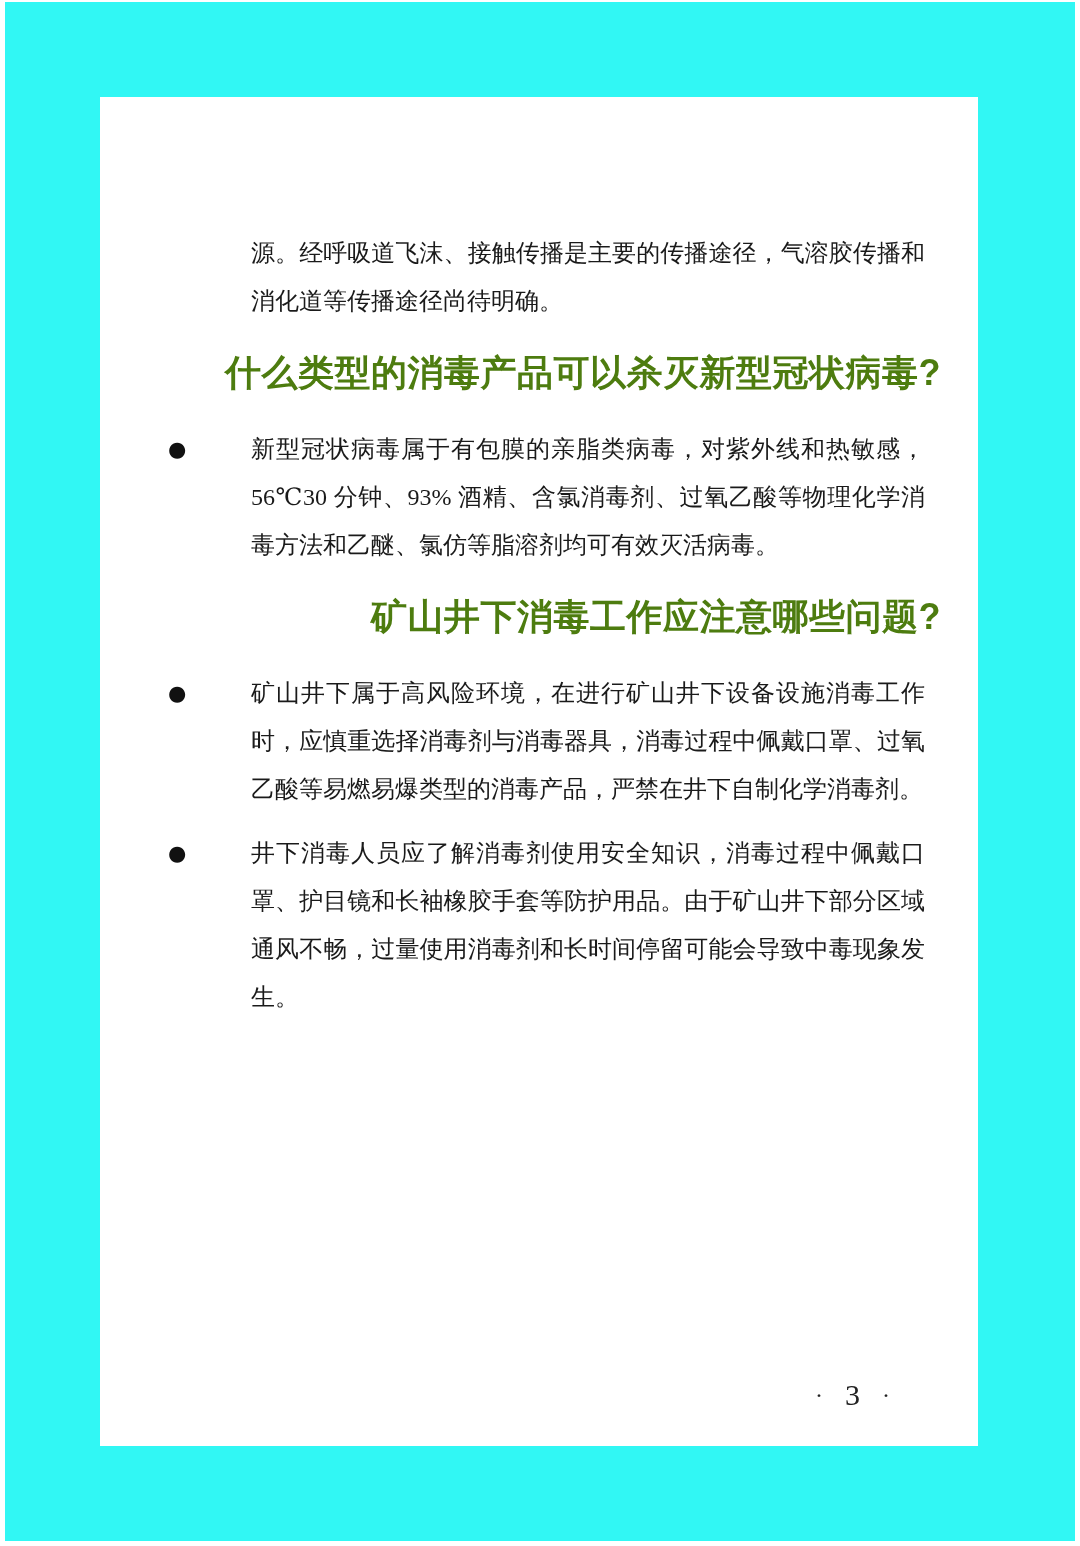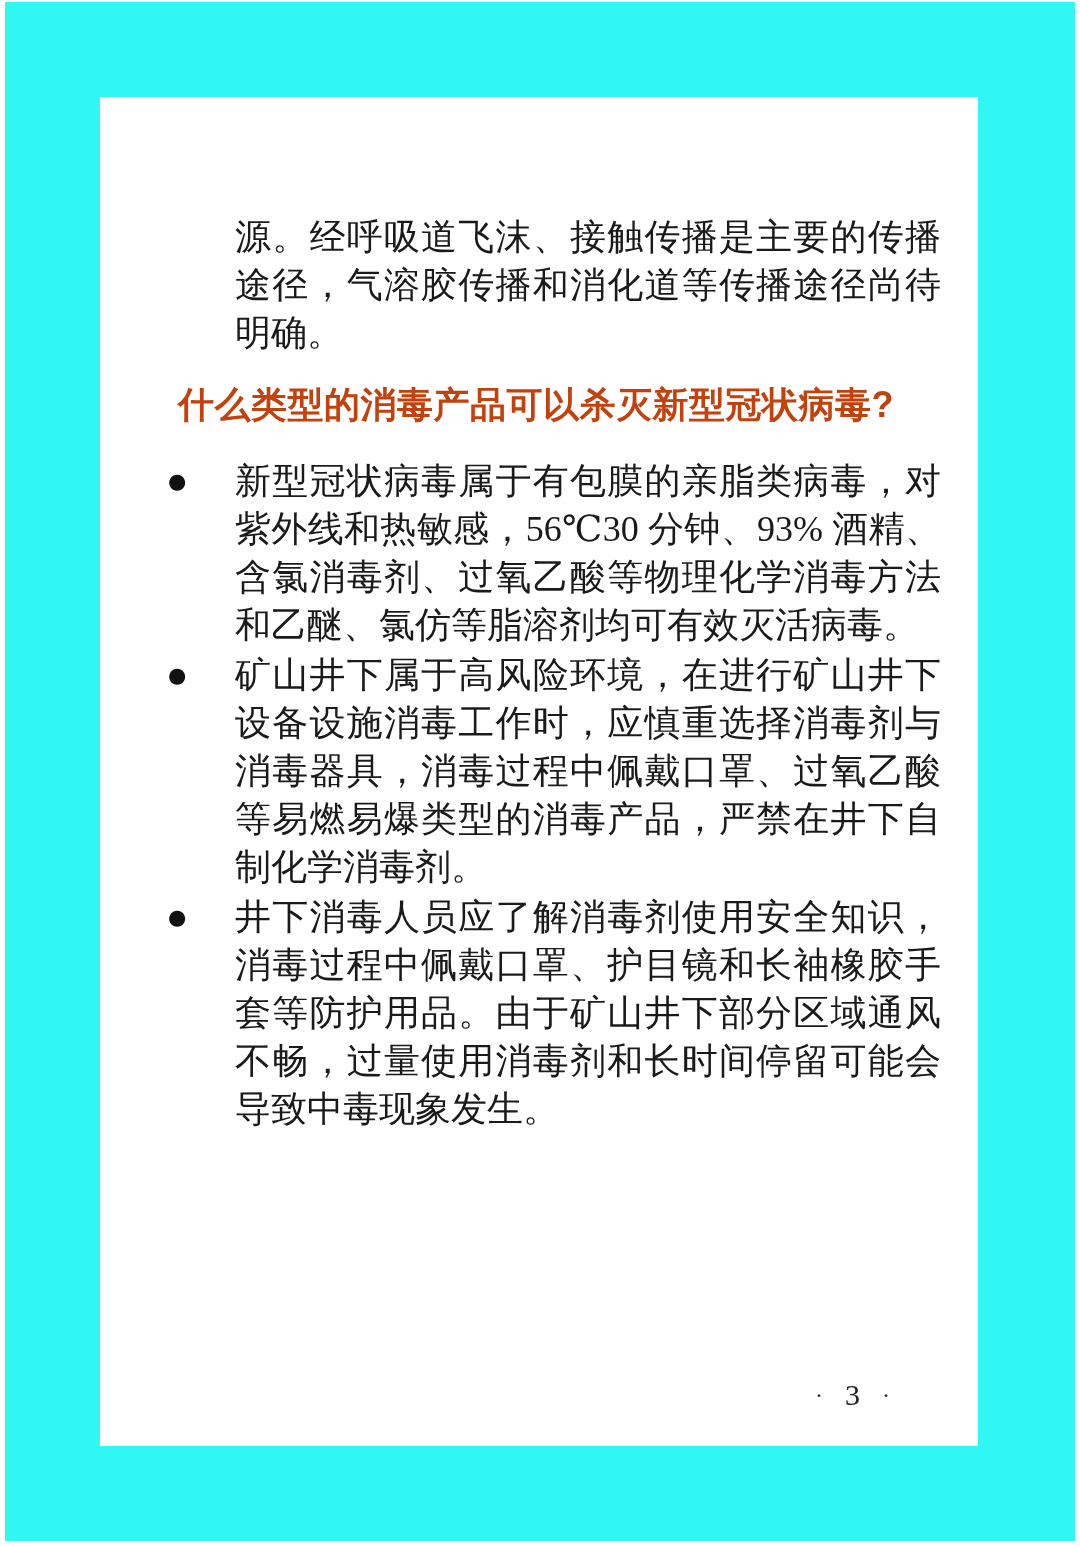--- a/index.html
+++ b/index.html
@@ -32,36 +32,36 @@
     width: 878px;
     height: 1349px;
     background: #ffffff;
   }
   .content {
     box-sizing: border-box;
     width: 878px;
     padding: 116px 37px 0 135px;
   }
   .body-text, .item p {
-    margin: 0;
-    font-size: 36px;
+    margin: 16px;
+    font-size: 24px;
     line-height: 48px;
     color: #1a1a1a;
     text-align: justify;
     font-family: "Liberation Serif", "DejaVu Serif", serif;
   }
   h2.section-heading {
     margin: 24px 0 28px -57px;
     font-family: "Liberation Sans", "DejaVu Sans", sans-serif;
     font-weight: bold;
     font-size: 36px;
     line-height: 48px;
     letter-spacing: 0.5px;
-    color: #c2410c;
-    text-align: left;
+    color: #4d7c0f;
+    text-align: right;
   }
   .item {
     position: relative;
     margin: 0 0 2px 0;
   }
   .item .bullet {
     position: absolute;
     left: -67px;
     top: 0;
     font-size: 21px;
@@ -99,20 +99,21 @@
 
       <p class="body-text">源。经呼吸道飞沫、接触传播是主要的传播途径，气溶胶传播和消化道等传播途径尚待明确。</p>
 
       <h2 class="section-heading">什么类型的消毒产品可以杀灭新型冠状病毒?</h2>
 
       <div class="item">
         <span class="bullet">●</span>
         <p>新型冠状病毒属于有包膜的亲脂类病毒，对紫外线和热敏感，56℃30 分钟、93% 酒精、含氯消毒剂、过氧乙酸等物理化学消毒方法和乙醚、氯仿等脂溶剂均可有效灭活病毒。</p>
       </div>
 
+      <h2 class="section-heading">矿山井下消毒工作应注意哪些问题?</h2>
 
       <div class="item">
         <span class="bullet">●</span>
         <p>矿山井下属于高风险环境，在进行矿山井下设备设施消毒工作时，应慎重选择消毒剂与消毒器具，消毒过程中佩戴口罩、过氧乙酸等易燃易爆类型的消毒产品，严禁在井下自制化学消毒剂。</p>
       </div>
 
       <div class="item">
         <span class="bullet">●</span>
         <p>井下消毒人员应了解消毒剂使用安全知识，消毒过程中佩戴口罩、护目镜和长袖橡胶手套等防护用品。由于矿山井下部分区域通风不畅，过量使用消毒剂和长时间停留可能会导致中毒现象发生。</p>
       </div>

